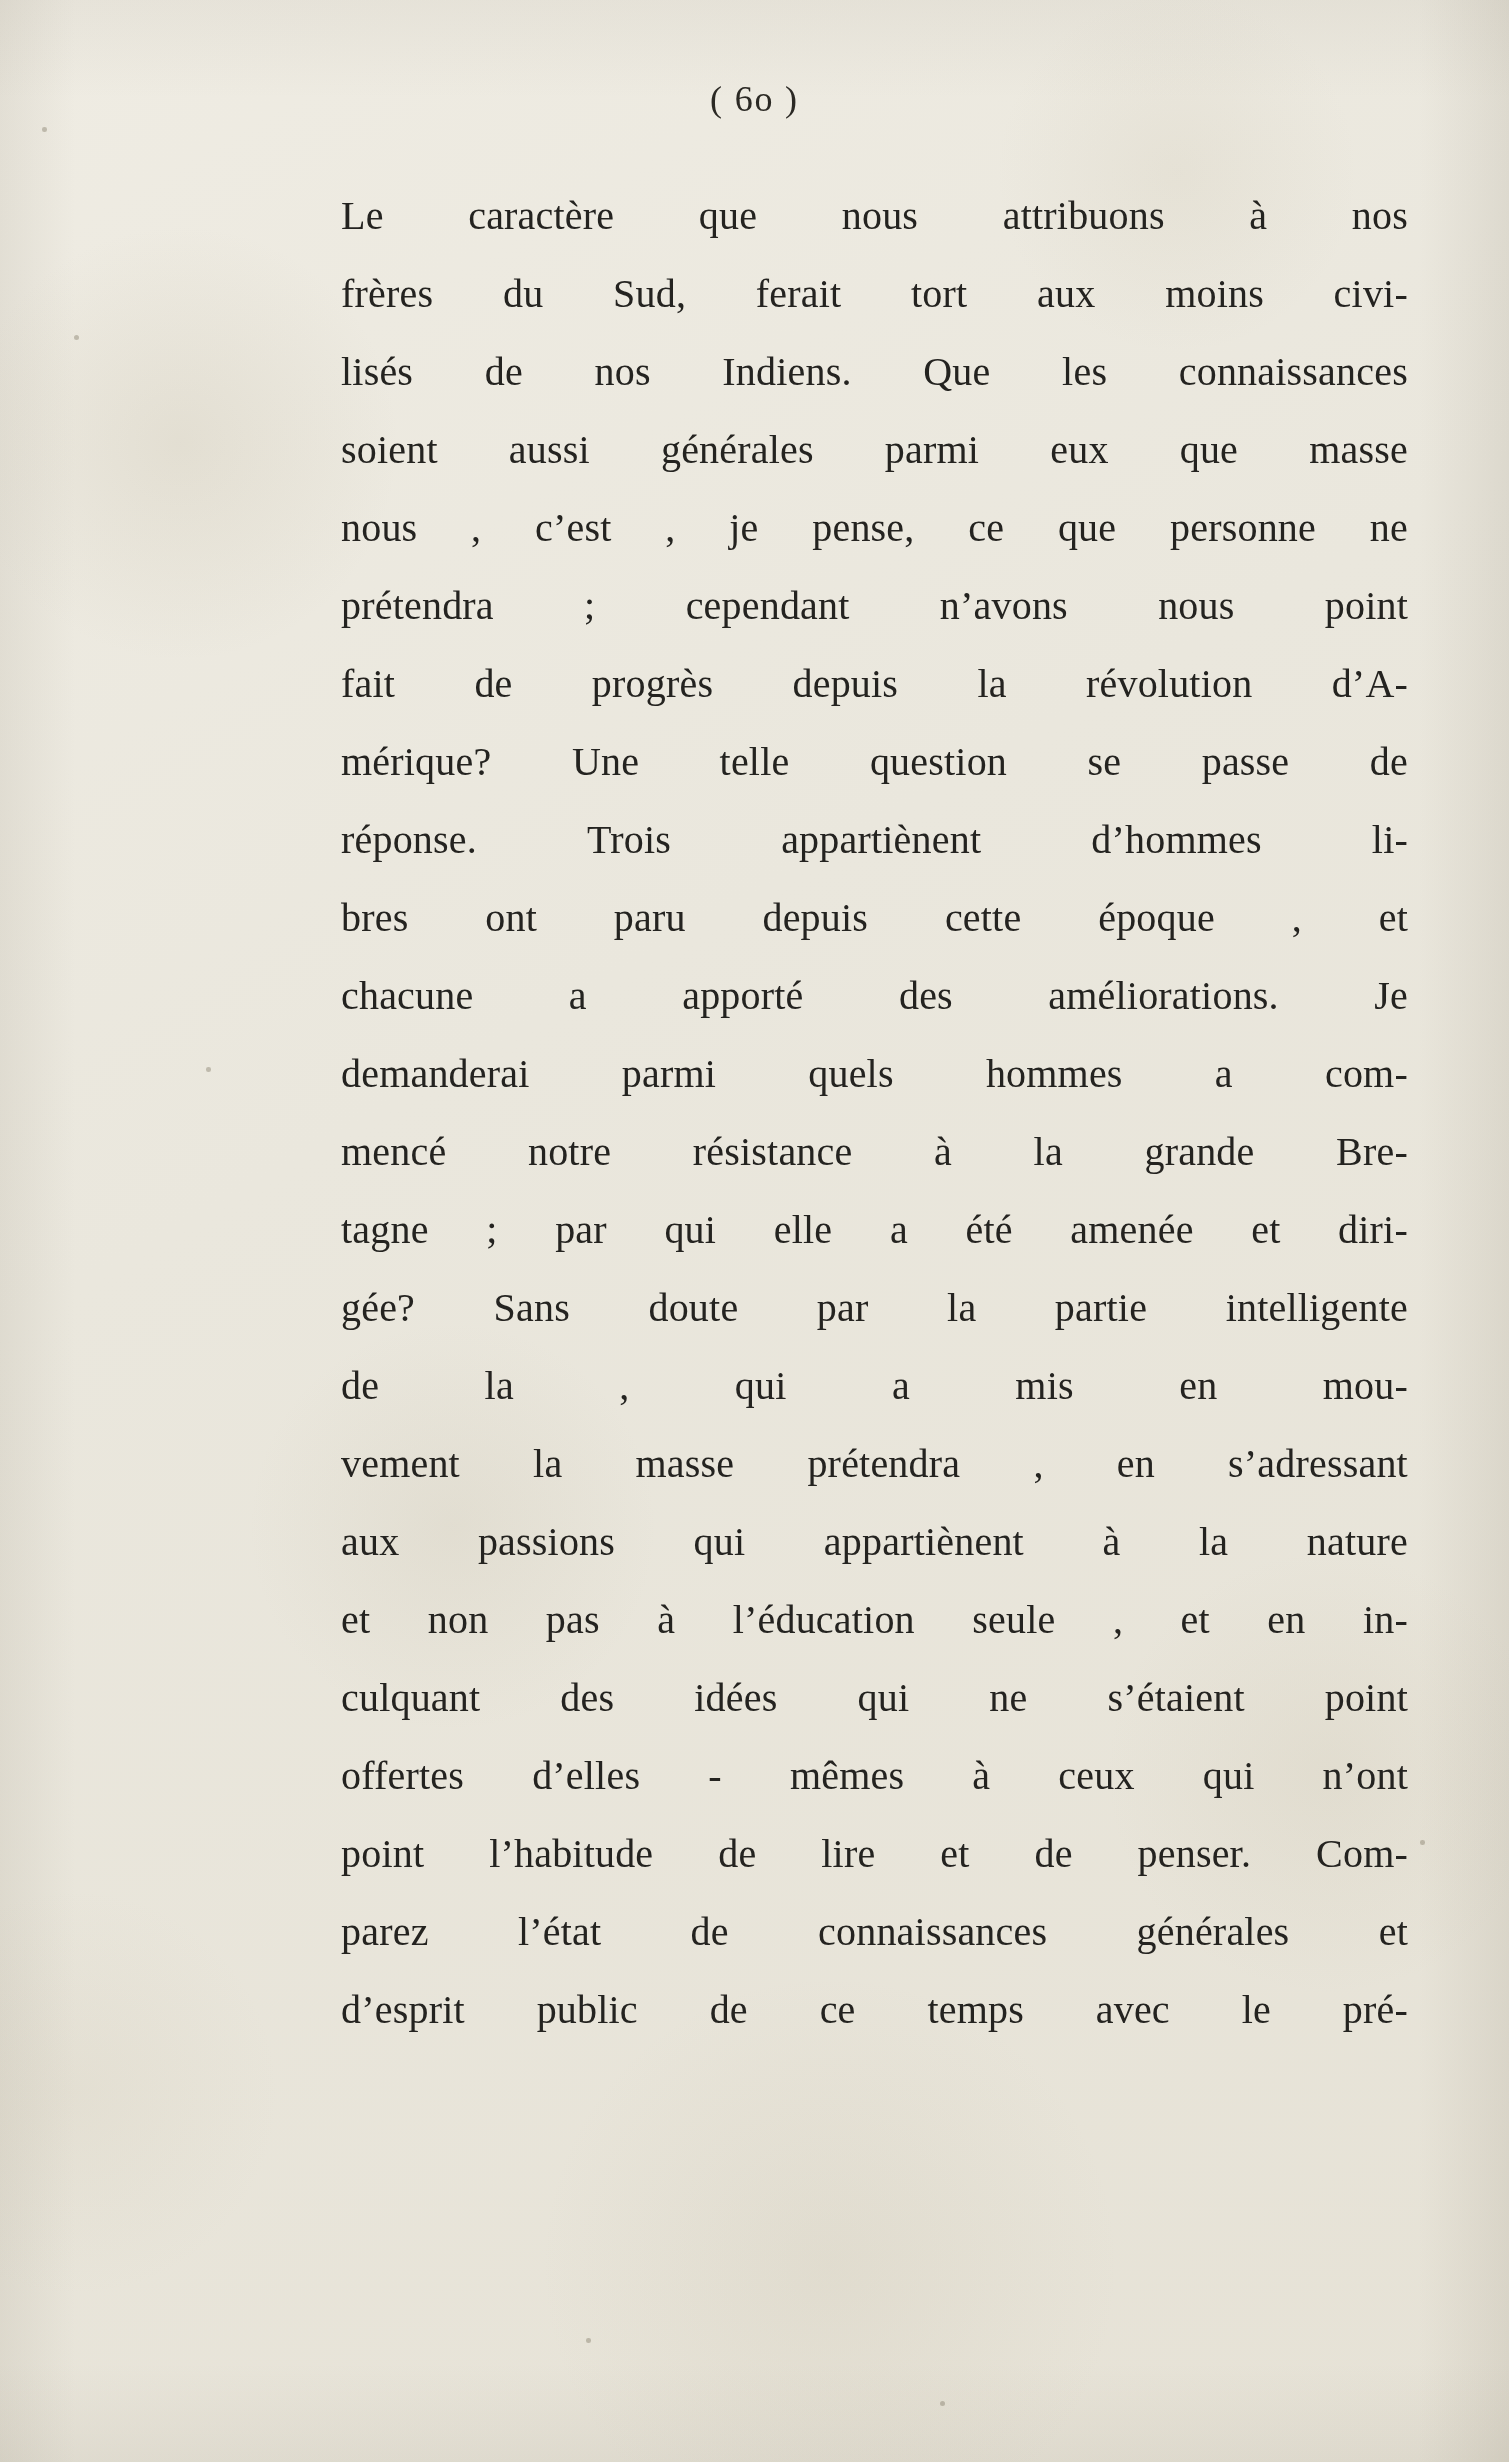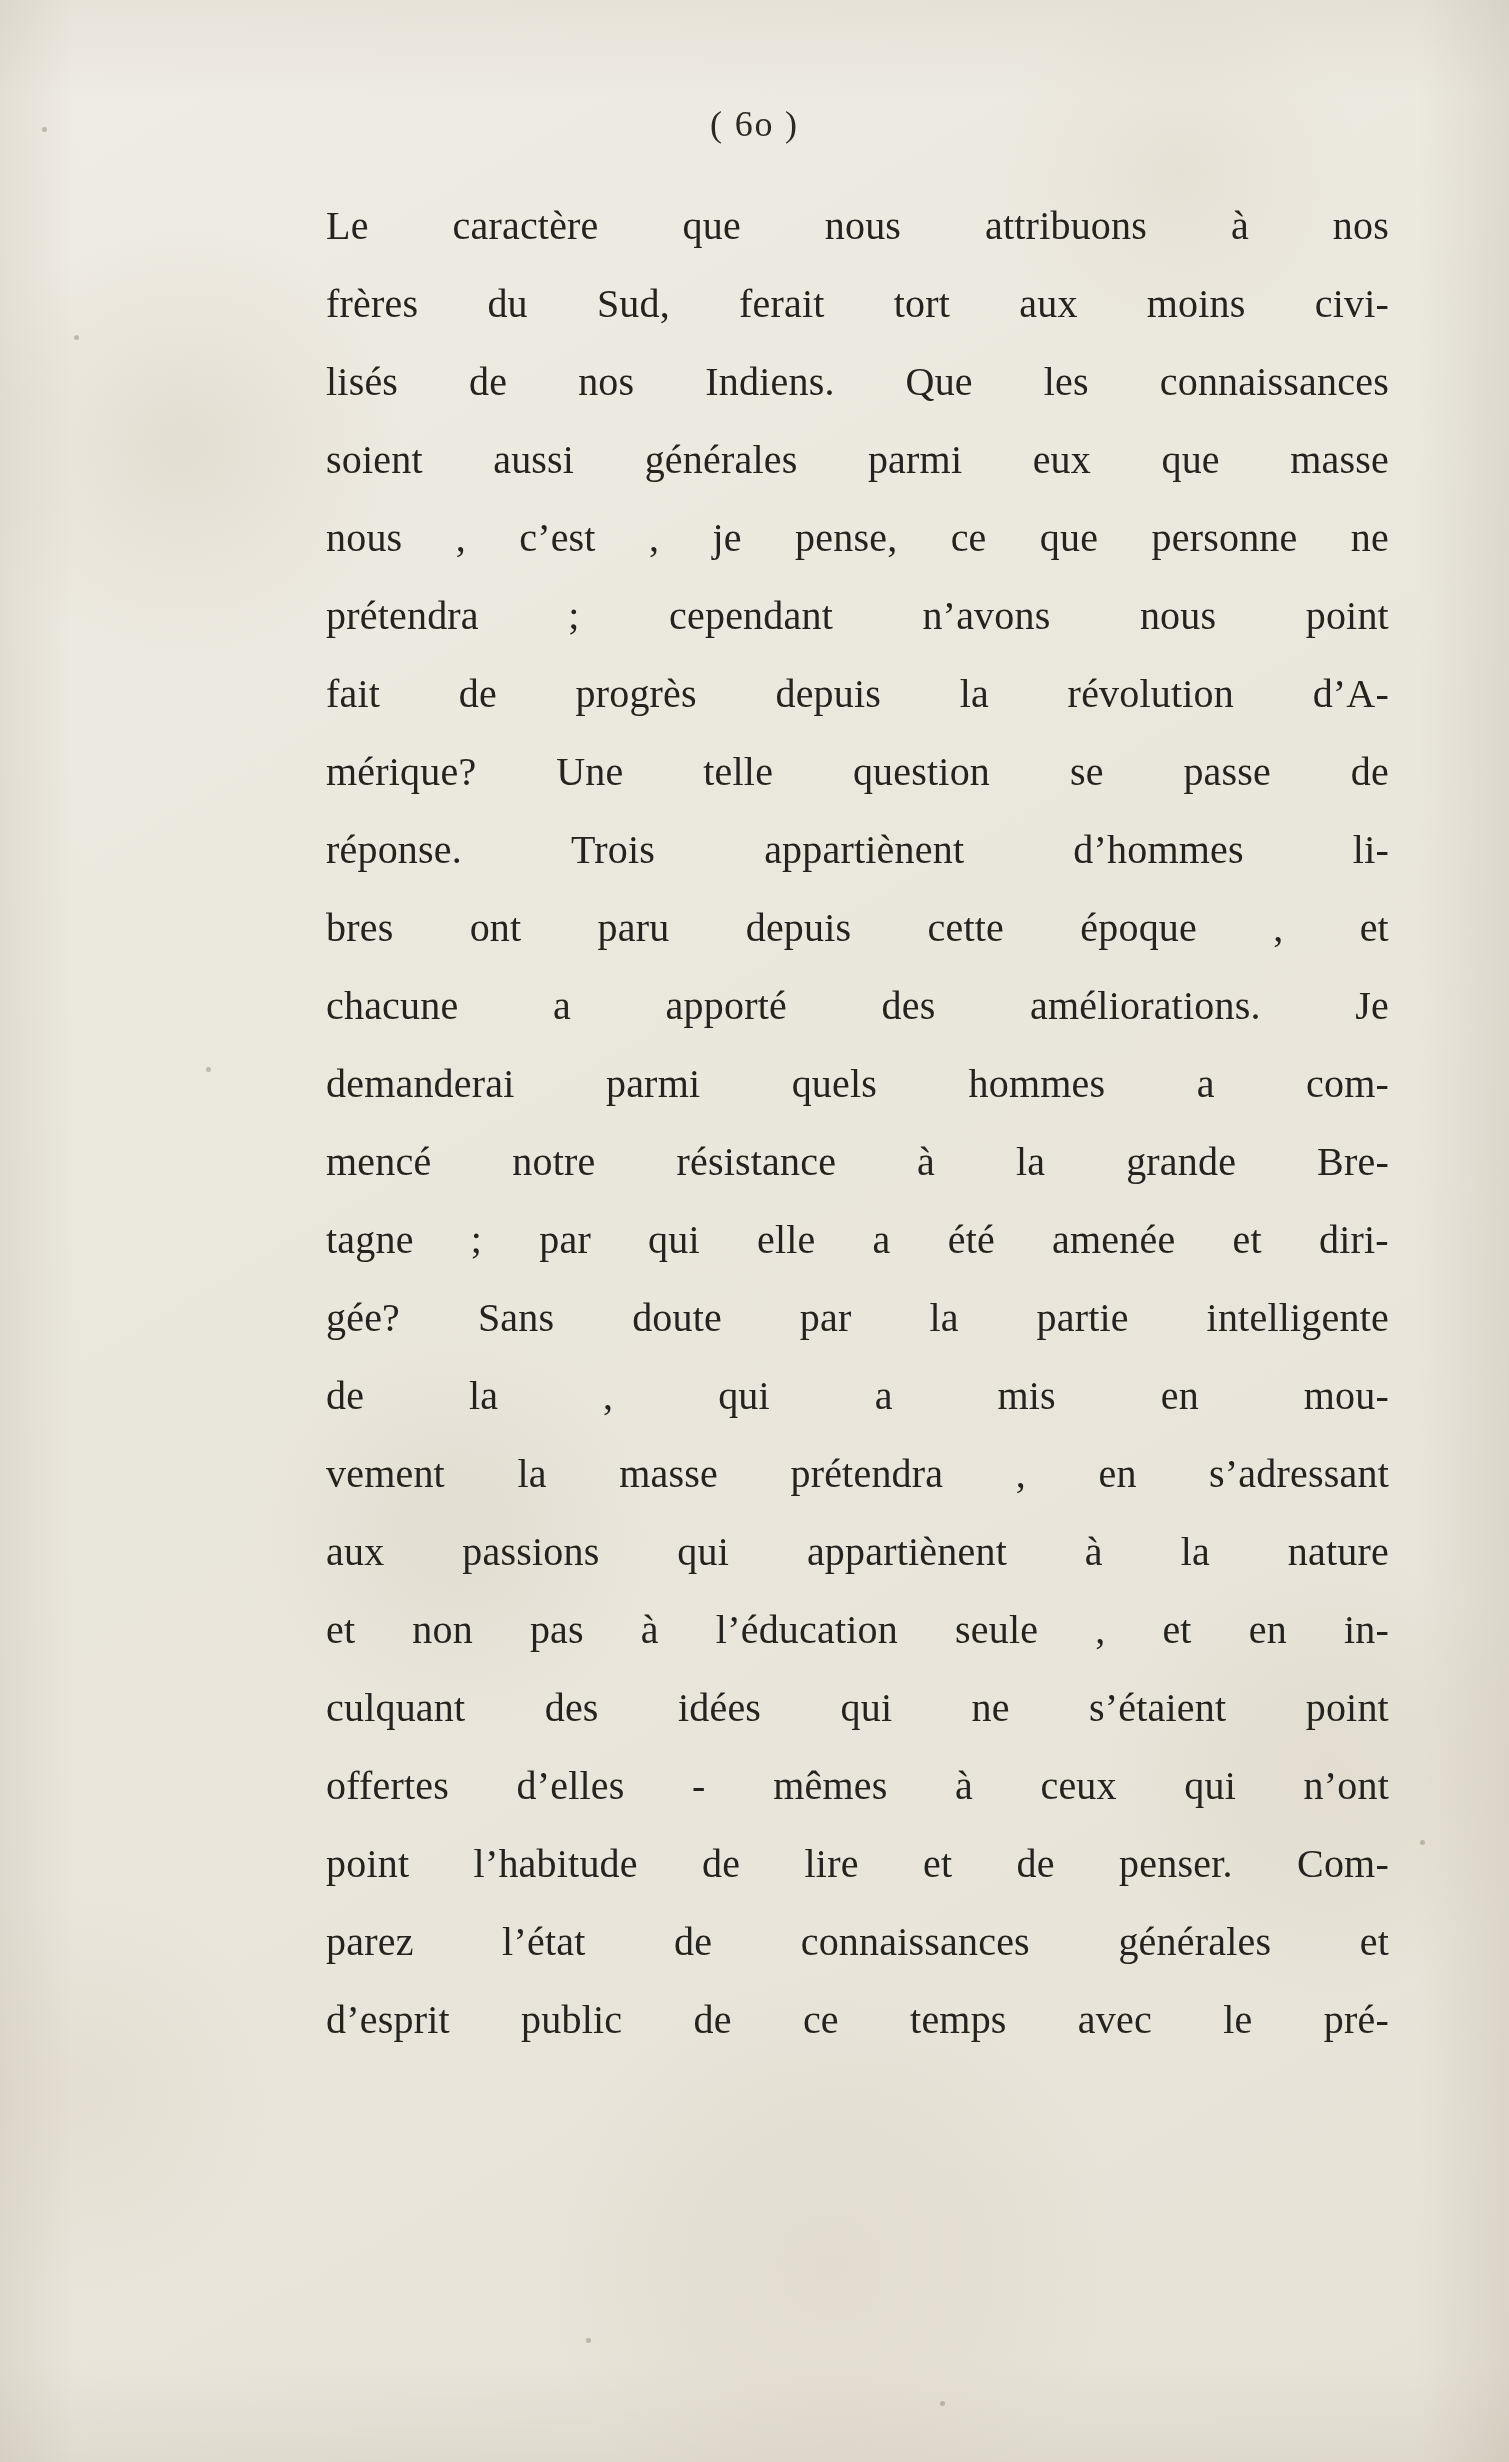--- a/index.html
+++ b/index.html
@@ -49,26 +49,26 @@
     position: relative;
     z-index: 2;
     padding: 0;
   }
   .folio {
     text-align: center;
     font-size: 36px;
     color: #2b2924;
     letter-spacing: 1.8px;
     margin: 0;
-    padding-top: 103px;
+    padding-top: 78px;
     font-family: "Liberation Serif", serif;
   }
   .body-text {
-    margin: 0;
-    padding: 42px 120px 0 326px;
+    margin: 15px;
+    padding: 42px 86px 0 326px;
   }
   .line {
     font-size: 40px;
     line-height: 78px;
     color: #242320;
     white-space: nowrap;
     font-family: "Liberation Serif", serif;
     letter-spacing: 0.2px;
   }
   .line.justify {

